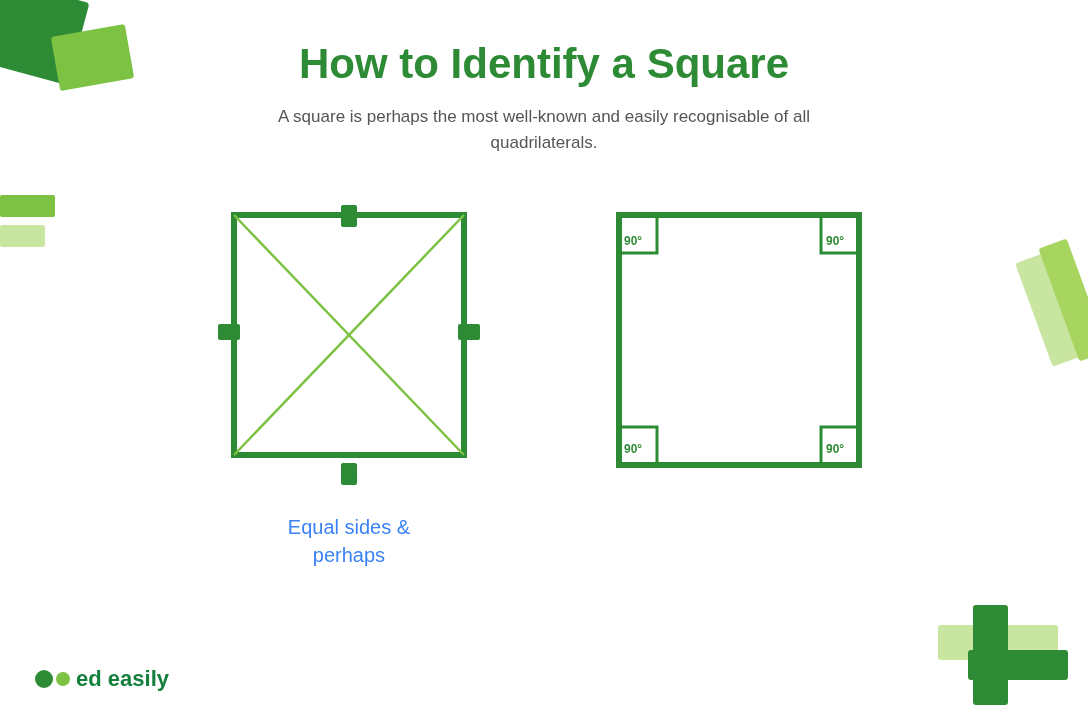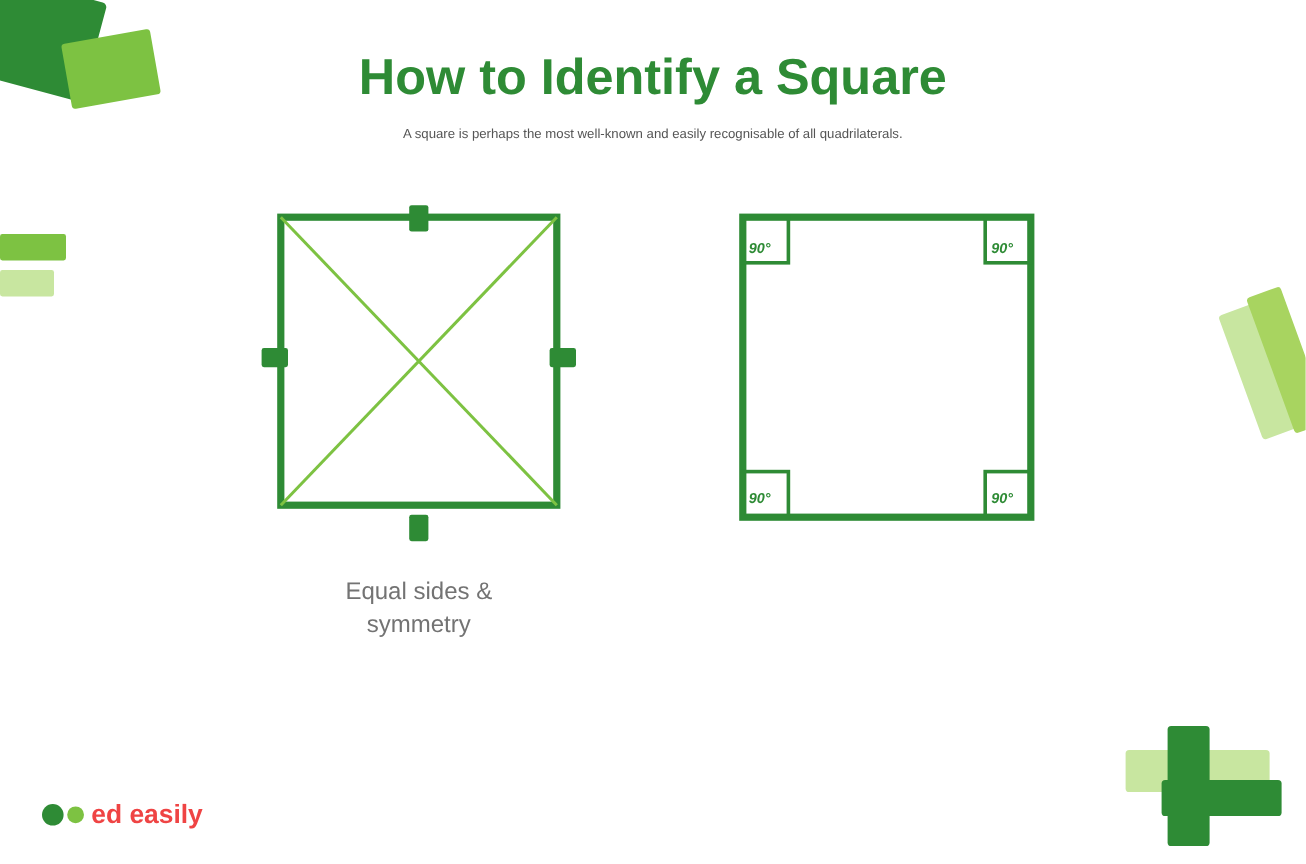--- a/index.html
+++ b/index.html
@@ -111,21 +111,21 @@
 
     .main-title {
       font-size: 42px;
       font-weight: 900;
       color: #2e8b35;
       text-align: center;
       margin-bottom: 16px;
     }
 
     .subtitle {
-      font-size: 11px;
+      font-size: 17px;
       color: #555;
       text-align: center;
       max-width: 600px;
       line-height: 1.5;
       margin-bottom: 30px;
     }
 
     .diagrams-row {
       display: flex;
       flex-direction: row;
@@ -151,31 +151,30 @@
     .left-square-svg {
       width: 290px;
       height: 300px;
     }
 
     
     .right-square-wrapper {
       position: relative;
       width: 290px;
       height: 290px;
-      font-style: italic;
     }
 
     .right-square-svg {
       width: 290px;
       height: 290px;
     }
 
     .diagram-label {
       font-size: 20px;
-      color: #737373;
+      color: #3b82f6;
       text-align: center;
       margin-top: 18px;
       line-height: 1.4;
     }
 
     
     .logo {
       position: absolute;
       bottom: 28px;
       left: 35px;
@@ -200,21 +199,21 @@
       height: 14px;
       background: #7dc242;
       border-radius: 50%;
     }
     .logo-text {
       font-size: 22px;
       font-weight: 700;
       color: #2e8b35;
     }
     .logo-text span {
-      color: #ef4444;
+      color: #15803d;
     }
   </style>
 </head>
 <body>
 
 <div class="deco-top-left-dark"></div>
 <div class="deco-top-left-light"></div>
 <div class="deco-left-bar1"></div>
 <div class="deco-left-bar2"></div>
 <div class="deco-right-strip1"></div>
@@ -242,21 +241,21 @@
 
           <rect x="137" y="268" width="16" height="22" fill="#2e8b35" rx="2"></rect>
 
           <rect x="14" y="129" width="22" height="16" fill="#2e8b35" rx="2"></rect>
 
           <rect x="254" y="129" width="22" height="16" fill="#2e8b35" rx="2"></rect>
         </svg>
       </div>
       <div class="diagram-label">
         <span>Equal sides &amp;</span><br>
-        <span>symmetry</span>
+        <span>perhaps</span>
       </div>
     </div>
 
     <div class="diagram-container">
       <div class="right-square-wrapper">
         <svg class="right-square-svg" viewBox="0 0 290 290">
 
           <rect x="25" y="20" width="240" height="250" fill="none" stroke="#2e8b35" stroke-width="6"></rect>
 
           <rect x="25" y="20" width="38" height="38" fill="none" stroke="#2e8b35" stroke-width="3"></rect>

